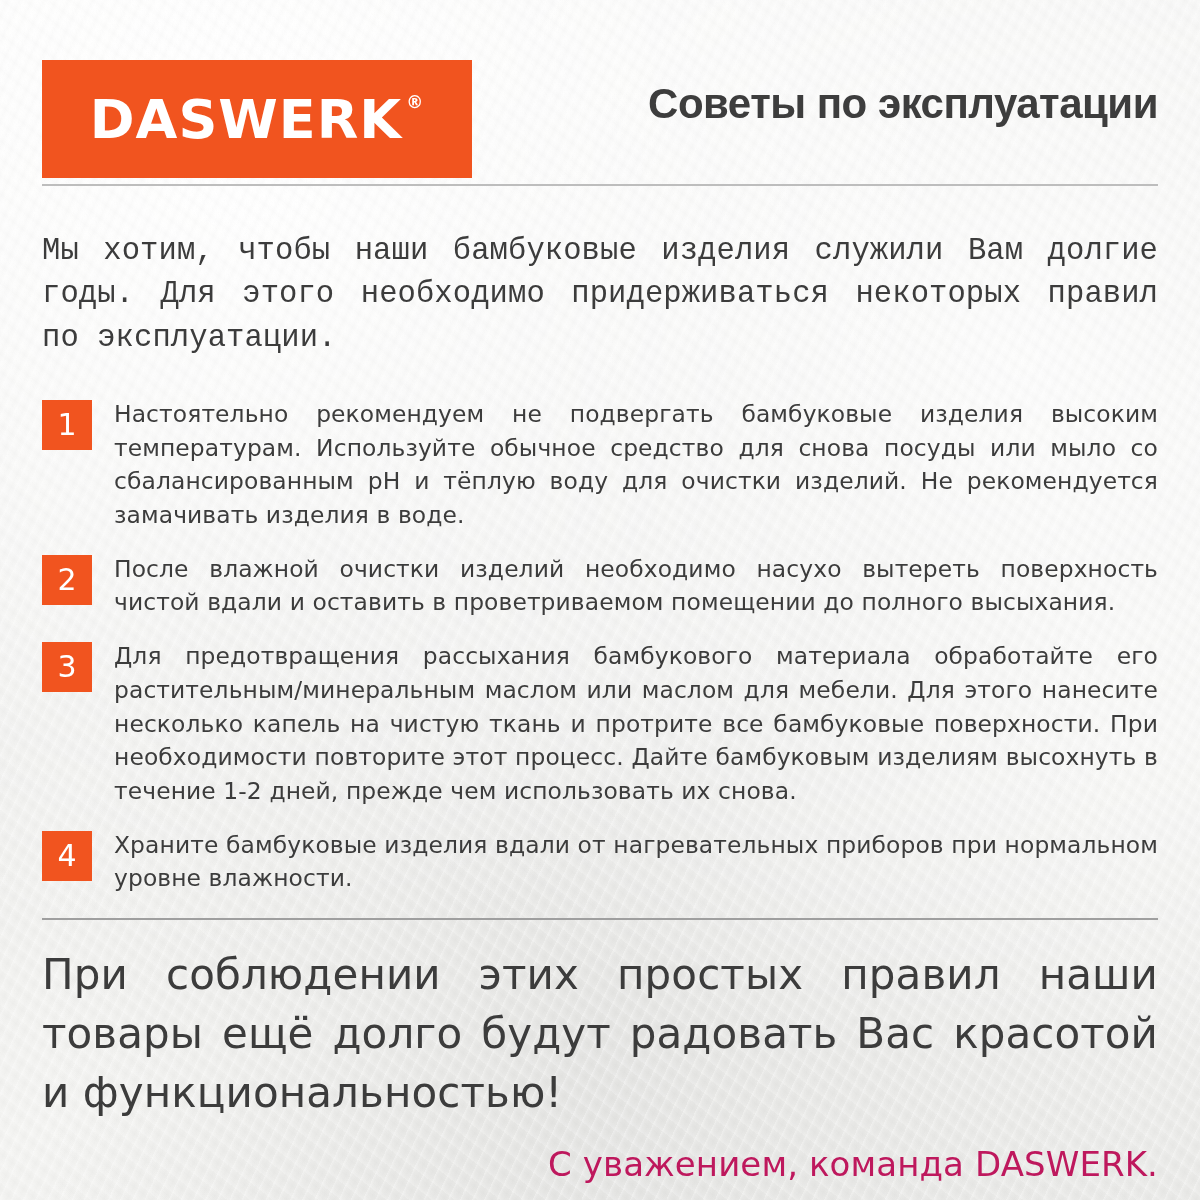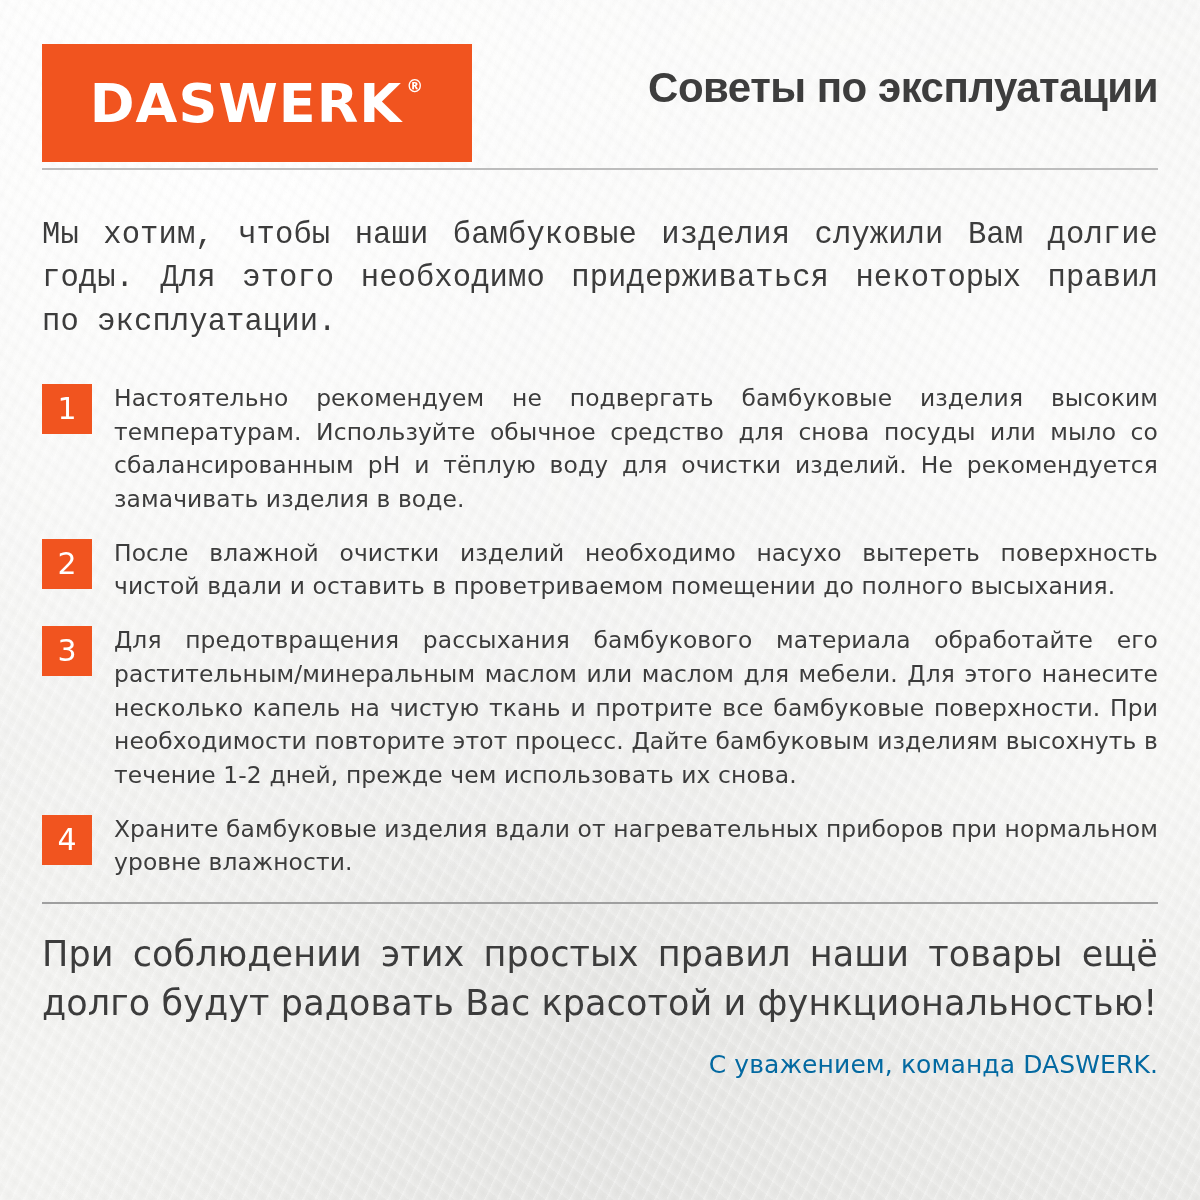--- a/index.html
+++ b/index.html
@@ -34,20 +34,21 @@
       repeating-linear-gradient(38deg, rgba(255,255,255,0.25) 0px, rgba(255,255,255,0) 5px, rgba(0,0,0,0.010) 9px, rgba(255,255,255,0) 14px);
     opacity: 0.9;
   }
 
   .page {
     position: relative;
     width: 1200px;
     height: 960px;
     box-sizing: border-box;
     padding: 44px 42px 0 42px;
+    margin-top: 16px;
   }
 
   
   .header {
     display: flex;
     align-items: flex-start;
     gap: 26px;
     height: 118px;
   }
   .logo-box {
@@ -142,30 +143,30 @@
 
   
   .footer-rule {
     margin-top: 22px;
     height: 2px;
     background: #9f9f9f;
     width: 100%;
   }
   .footer-text {
     margin-top: 26px;
-    font-size: 35px;
+    font-size: 42px;
     line-height: 1.4;
     color: #3c3c3c;
     text-align: justify;
     letter-spacing: 0.1px;
   }
   .signature {
     margin-top: 22px;
-    font-size: 25px;
-    color: #0369a1;
+    font-size: 34px;
+    color: #be185d;
     text-align: right;
     letter-spacing: 0.1px;
   }
 </style>
 </head>
 <body>
 
 <div class="paper-bg"></div>
 
 <div class="page">

